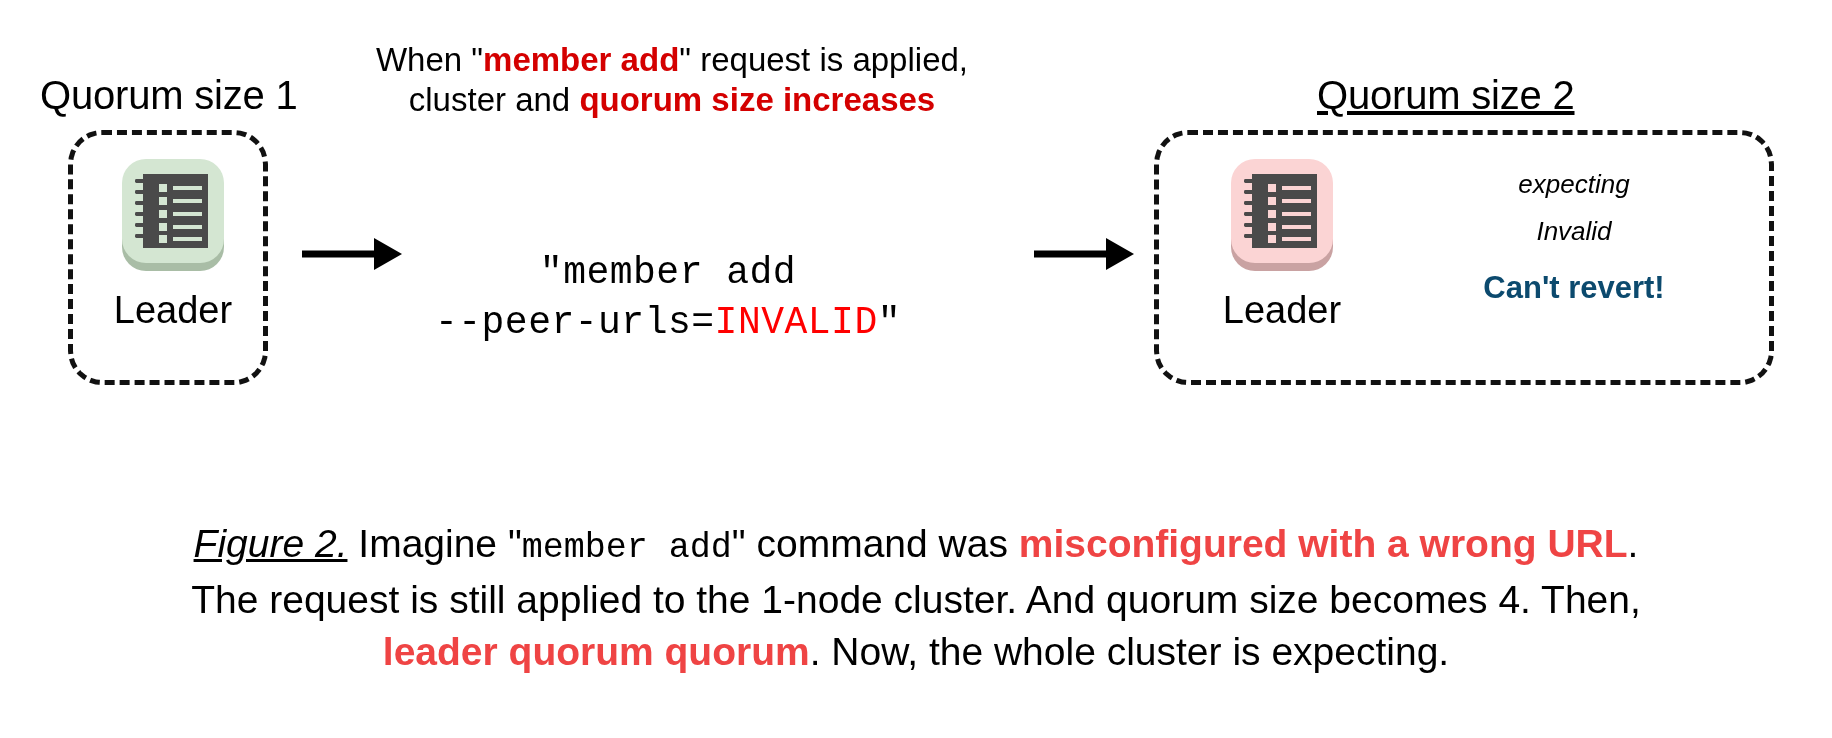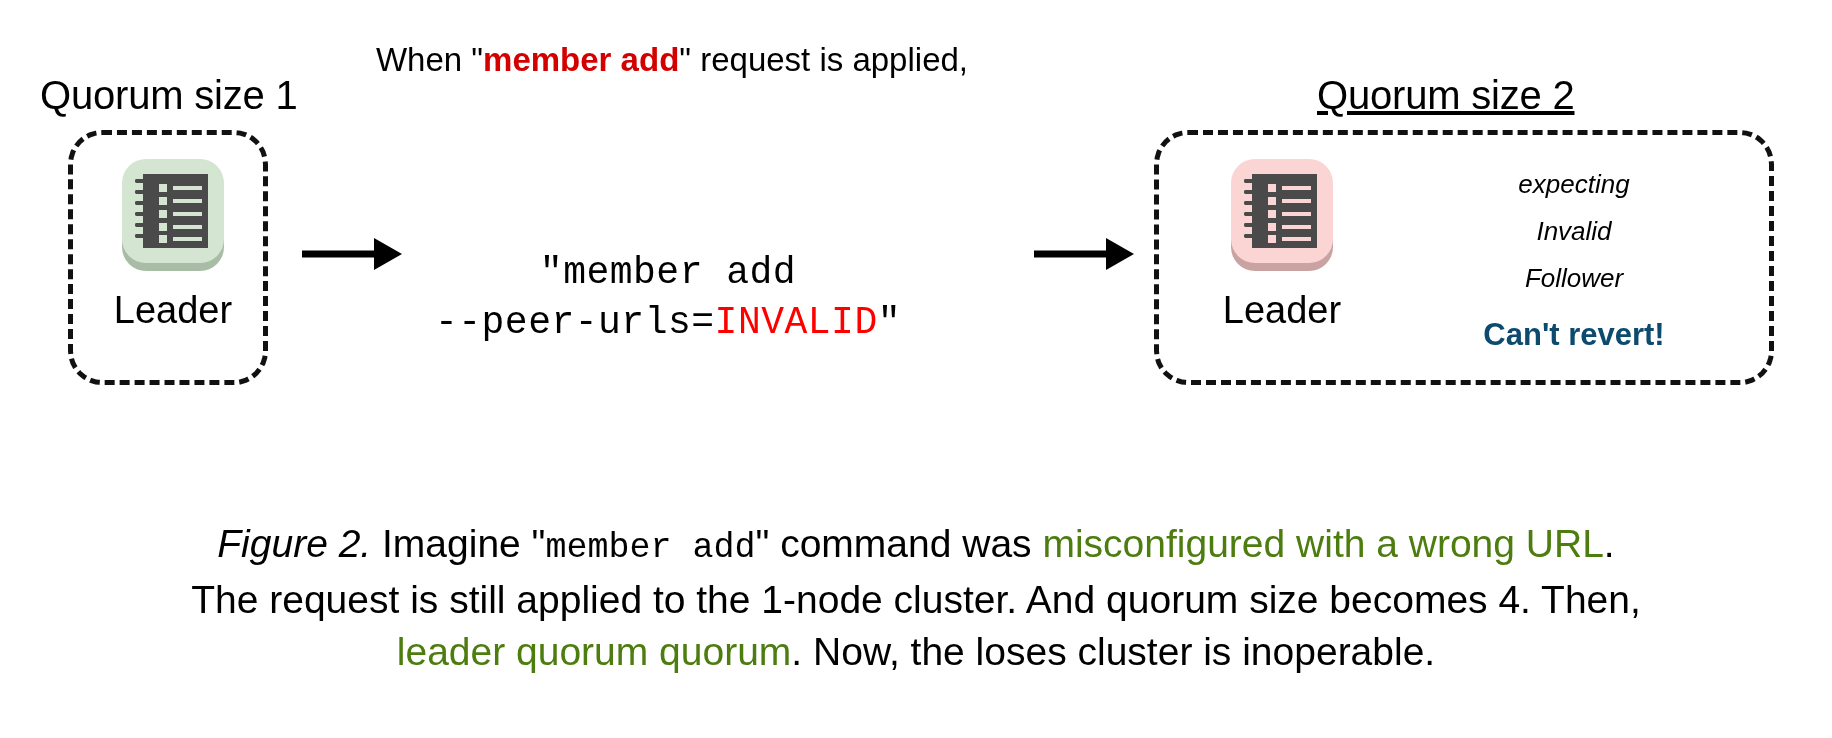--- a/index.html
+++ b/index.html
@@ -17,26 +17,26 @@
   }
   .figure-root {
     position: relative;
     width: 1832px;
     height: 688px;
   }
 
   
   .abs { position: absolute; }
   .red { color: #d40000; font-weight: bold; }
-  .darkred { color: #4d7c0f; font-weight: normal; }
+  .darkred { color: #ef4444; font-weight: bold; }
   .purered { color: #ff0000; }
   .mono {
     font-family: "Liberation Mono", "DejaVu Sans Mono", monospace;
   }
-  .ital { font-style: italic; }
+  .ital { font-style: italic; text-decoration: underline; }
 
   
   .group-title {
     font-size: 40px;
     line-height: 46px;
     letter-spacing: -0.2px;
     white-space: nowrap;
   }
   #group-title-left { left: 40px; top: 72px; }
   #group-title-right { left: 1317px; top: 72px; text-decoration: underline; }
@@ -176,20 +176,23 @@
 
 <div class="figure-root">
 
   <div class="abs group-title" id="group-title-left">Quorum size 1</div>
 
   <div class="abs group-title" id="group-title-right">Quorum size 2</div>
 
   <div class="abs" id="top-note">
     <div>
       <span>When "</span><span class="red">member add</span><span>" request is applied,</span>
+    </div>
+    <div>
+      <span>cluster and </span><span class="red">quorum size increases</span>
     </div>
   </div>
 
   <div class="abs cluster-box" id="cluster-left">
     <div class="node" id="node-left">
       <div class="node-icon-wrap">
         <div class="node-tile-shadow tile-green-shadow"></div>
         <div class="node-tile tile-green"></div>
         <svg class="ledger-svg" width="76" height="78" viewBox="0 0 76 78">
 
@@ -270,28 +273,27 @@
             <rect x="38" y="65" width="29" height="4"></rect>
           </g>
         </svg>
       </div>
       <div class="node-label">Leader</div>
     </div>
 
     <div id="right-note">
       <div class="note-line">expecting</div>
       <div class="note-line">Invalid</div>
-      <div class="note-line">Follower</div>
       <div class="note-warning">Can't revert!</div>
     </div>
   </div>
 
   <div class="abs" id="figure-caption">
     <div>
       <span class="ital">Figure 2.</span><span> Imagine "</span><span class="mono">member add</span><span>" command was </span><span class="darkred">misconfigured with a wrong URL</span><span>.</span>
     </div>
     <div>The request is still applied to the 1-node cluster. And quorum size becomes 4. Then,</div>
     <div>
-      <span class="darkred">leader quorum quorum</span><span>. Now, the loses cluster is inoperable.</span>
+      <span class="darkred">leader quorum quorum</span><span>. Now, the whole cluster is expecting.</span>
     </div>
   </div>
 
 </div>
 
 </body></html>

